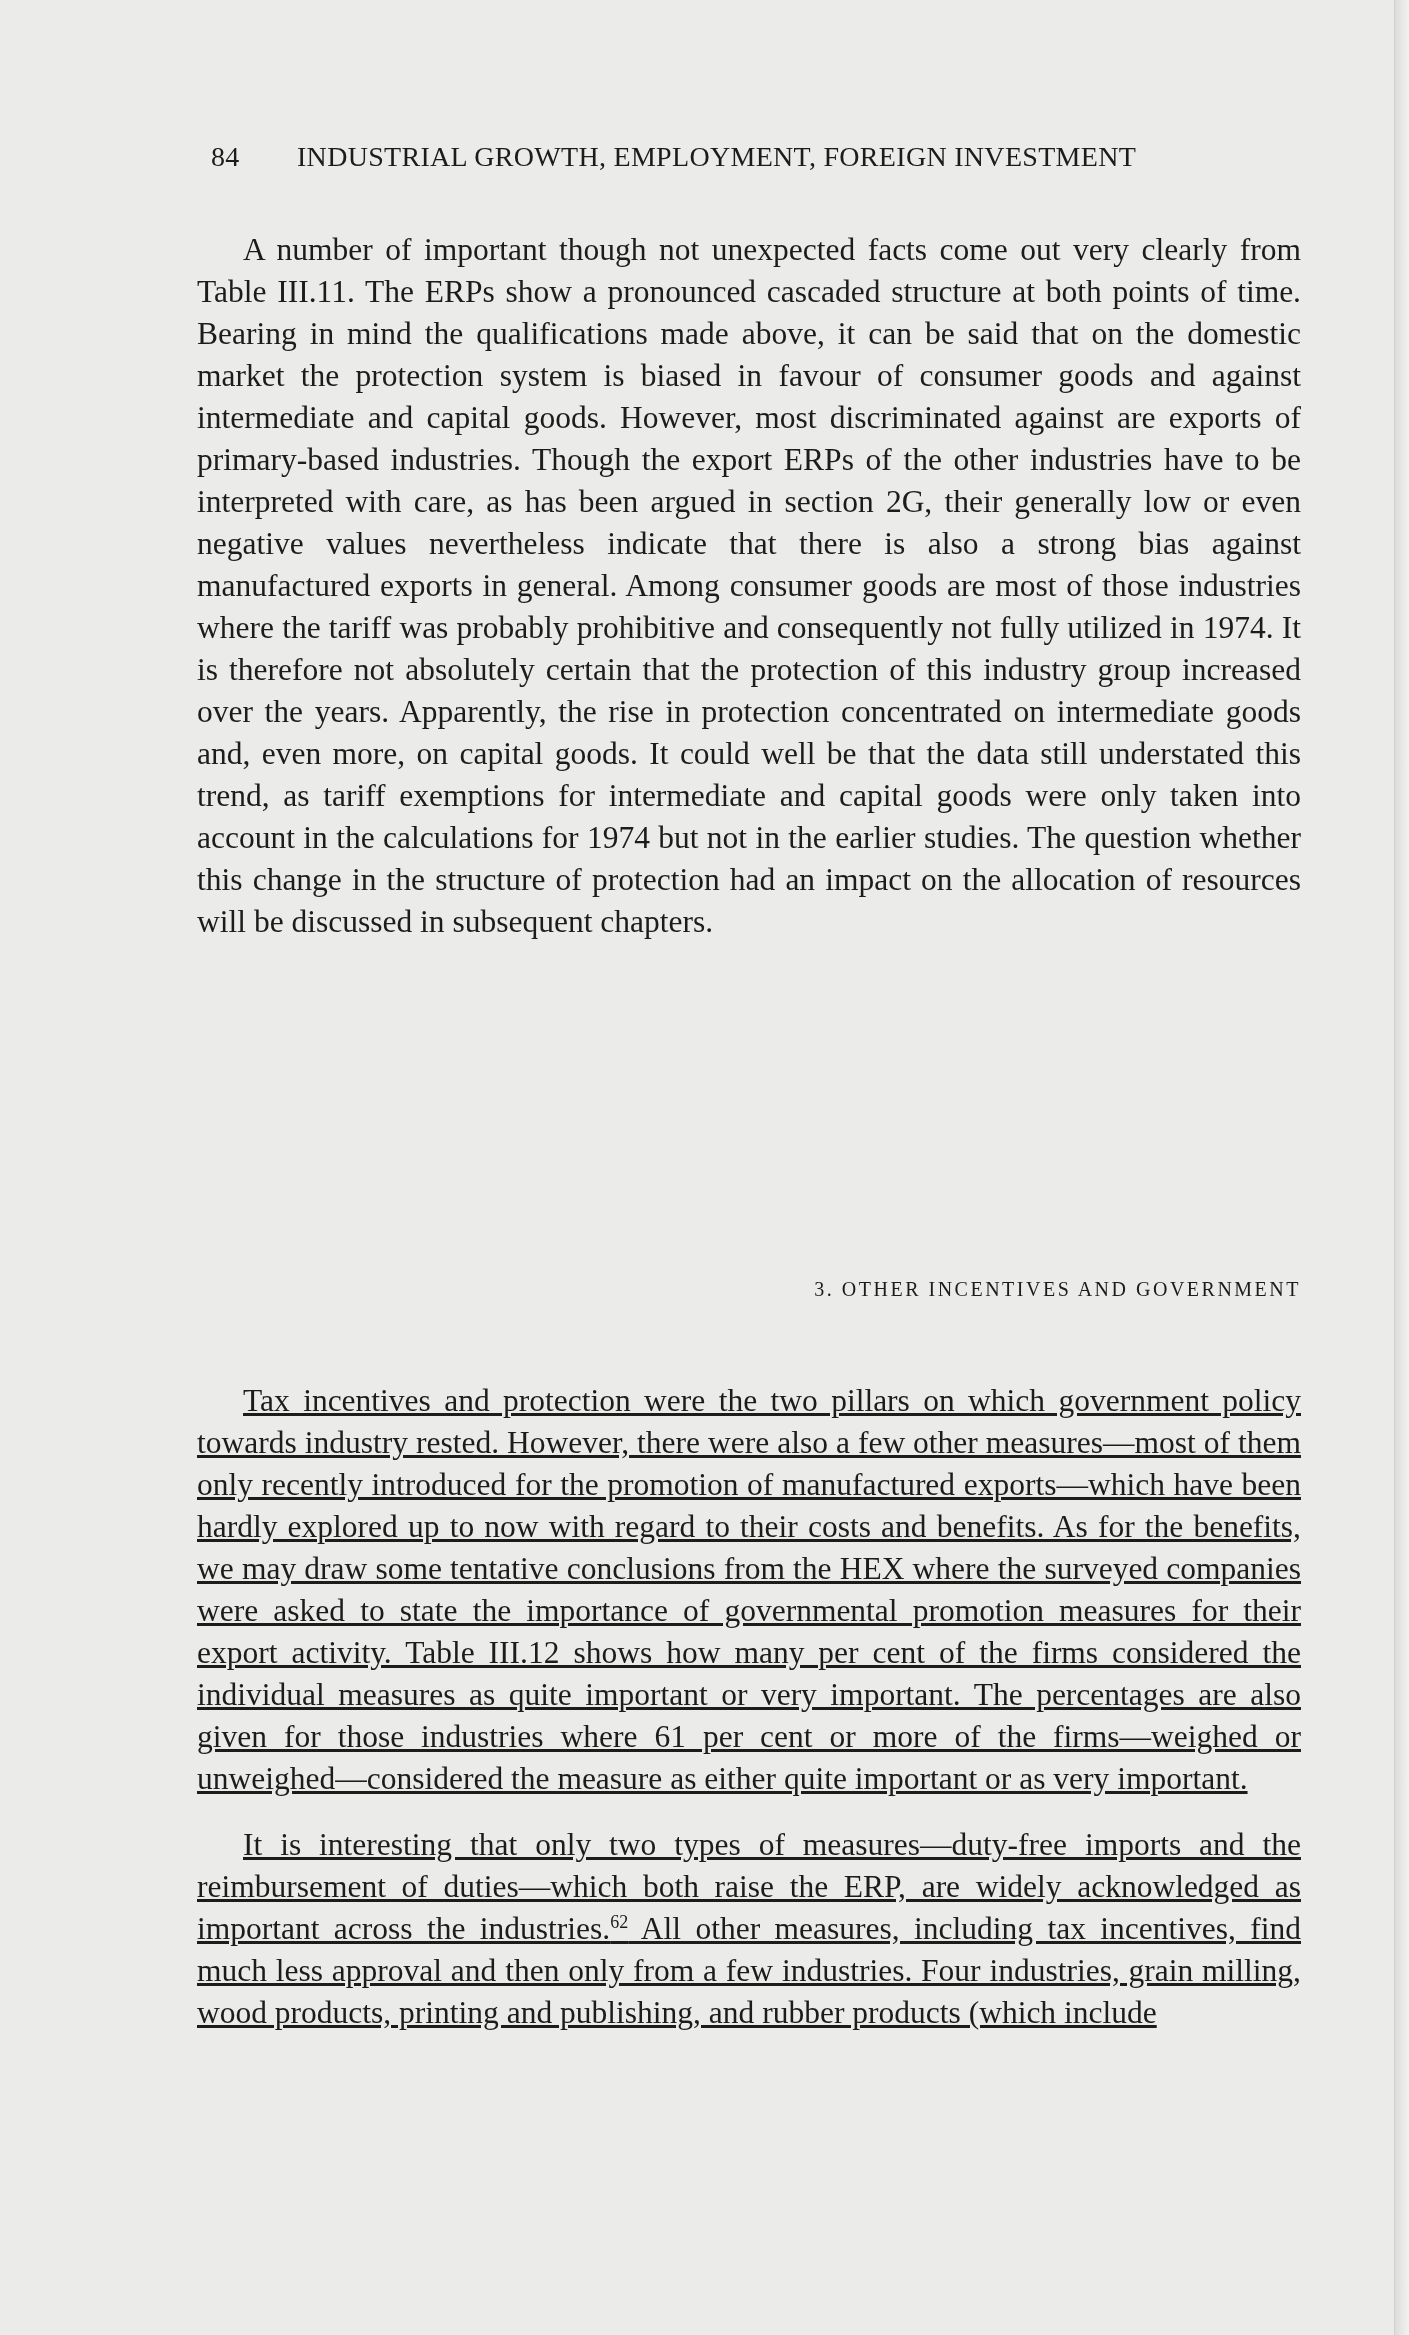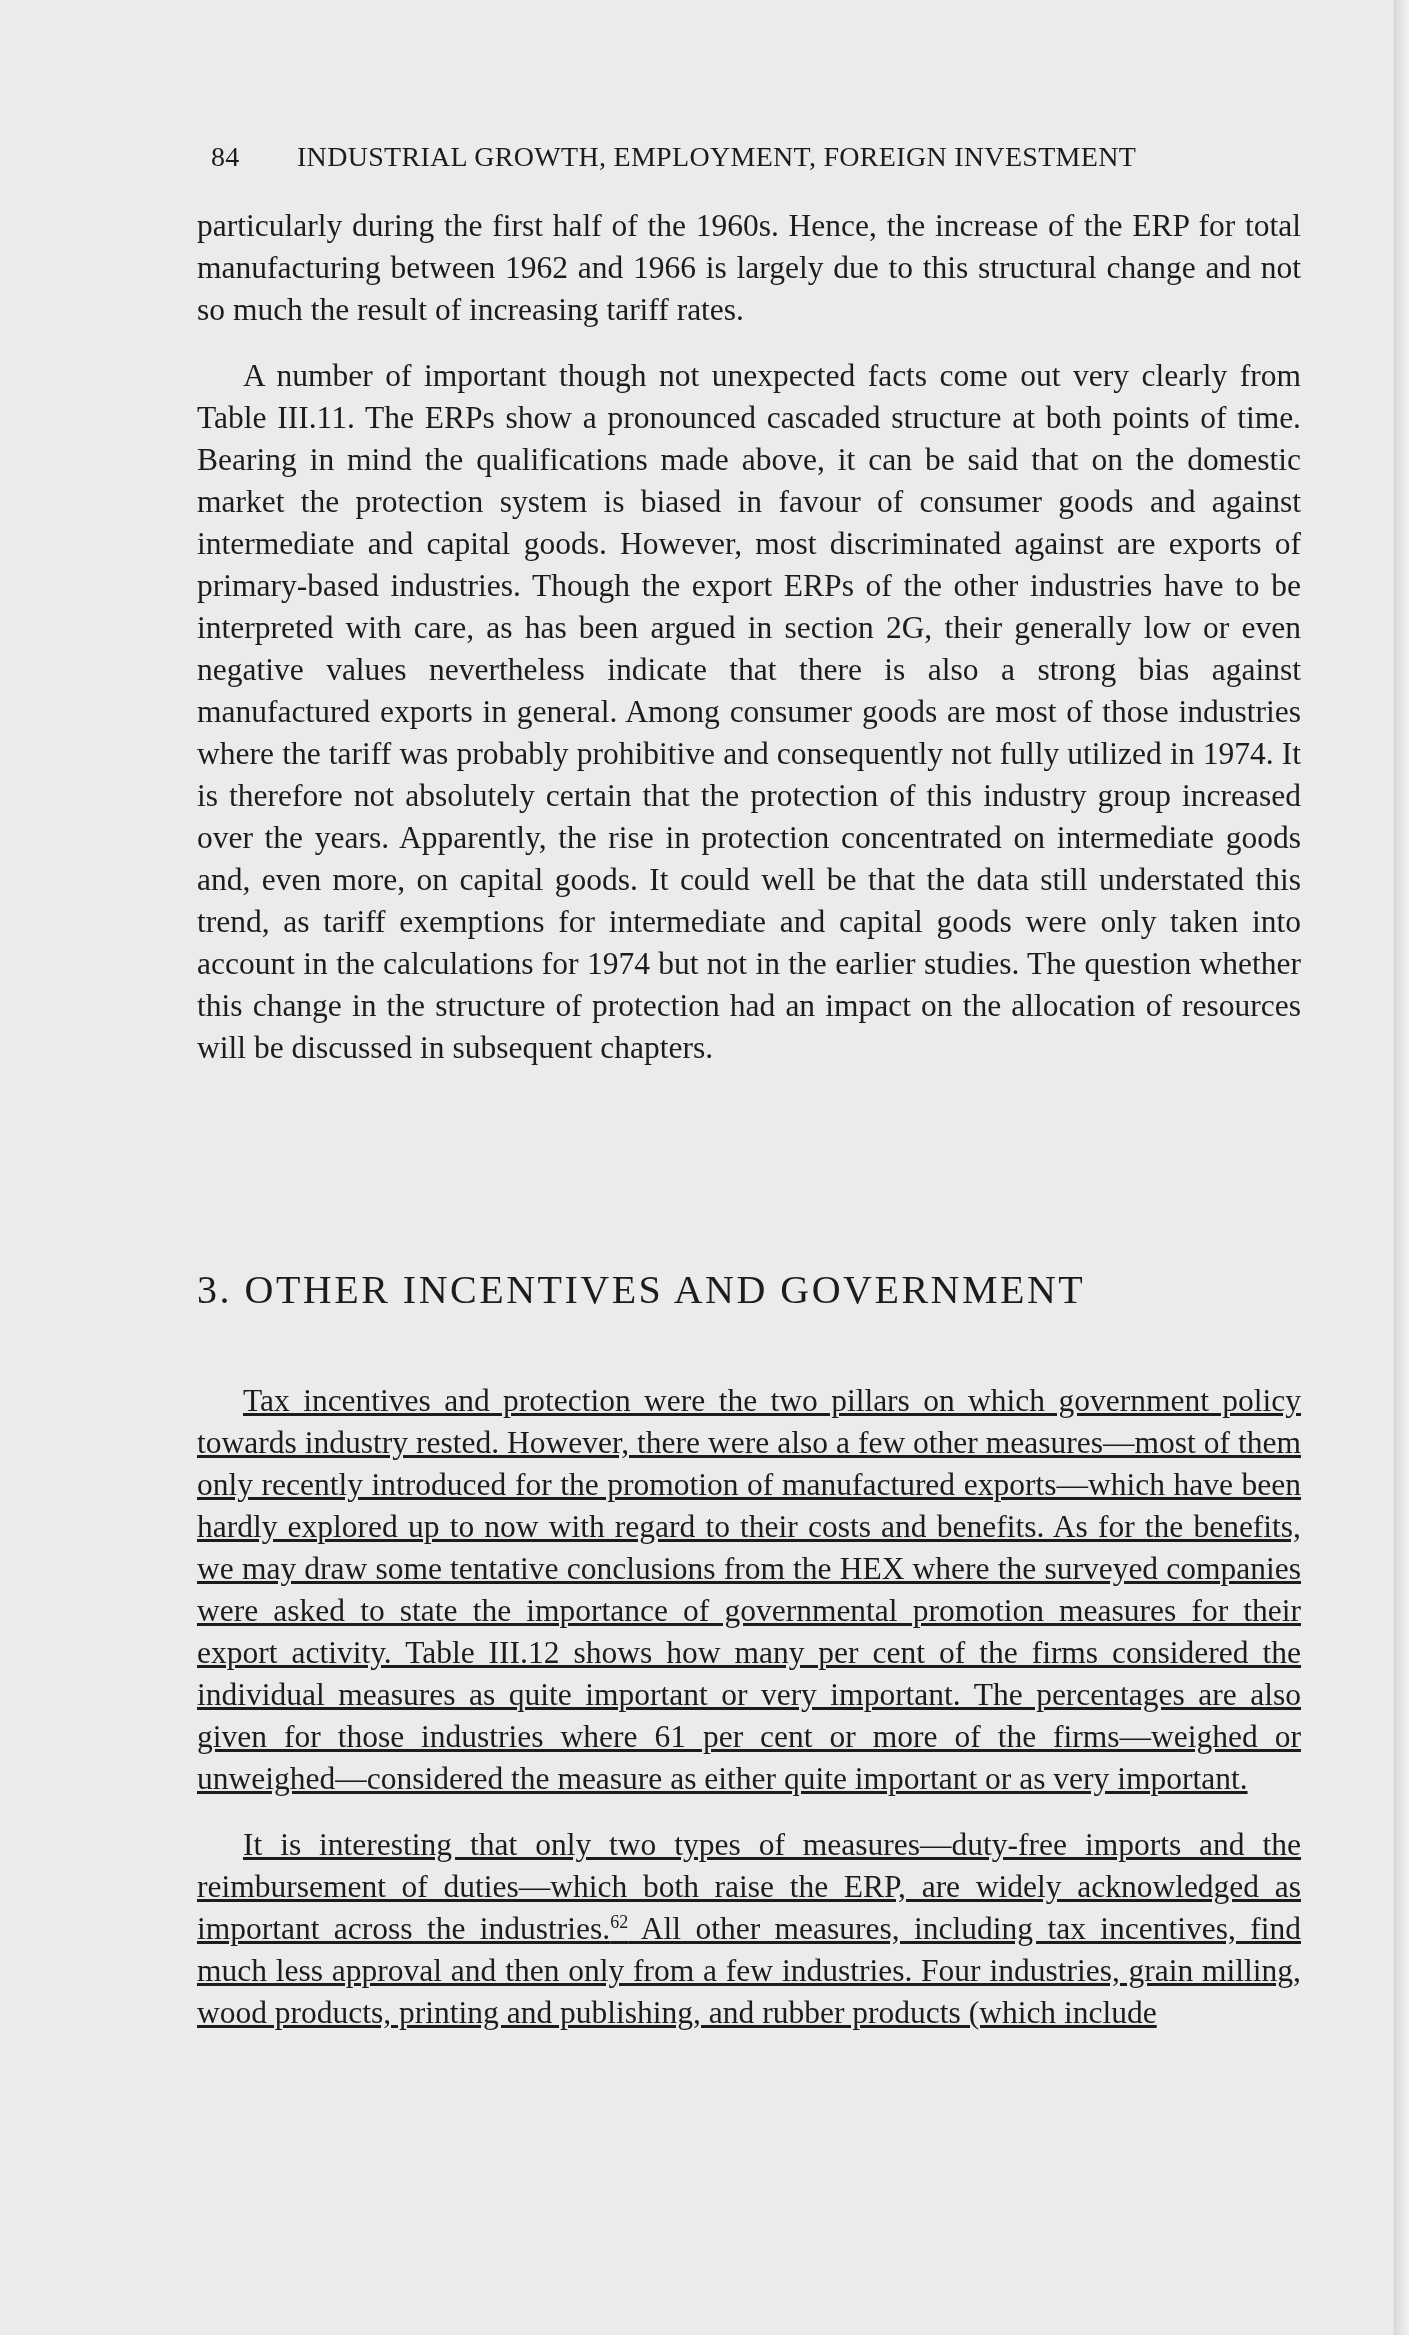--- a/index.html
+++ b/index.html
@@ -23,37 +23,36 @@
   .text-block {
     position: absolute; left: 197px; width: 1104px;
     font-size: 31.5px; line-height: 42px;
     text-align: justify;
   }
   .text-block p { margin: 0; text-indent: 0; }
   .text-block p.indent { text-indent: 46px; }
   .text-block p.gap { margin-top: 24px; }
   .section-heading {
     position: absolute; left: 197px; width: 1104px; top: 1268px;
-    text-align: left; font-size: 40px; line-height: 43px;
+    text-align: right; font-size: 20px; line-height: 43px;
     letter-spacing: 2.5px;
   }
   .section-heading div { white-space: nowrap; }
   sup { font-size: 18px; line-height: 0; vertical-align: 11px; }
 </style>
 </head>
 <body>
 
 <div class="page-edge"></div>
 
 <div class="running-head">
   <span class="pg">84</span><span>INDUSTRIAL GROWTH, EMPLOYMENT, FOREIGN INVESTMENT</span>
 </div>
 
 <div class="text-block" style="top:205px;">
-  <p>particularly during the first half of the 1960s. Hence, the increase of the ERP for total manufacturing between 1962 and 1966 is largely due to this structural change and not so much the result of increasing tariff rates.</p>
   <p class="indent gap">A number of important though not unexpected facts come out very clearly from Table III.11. The ERPs show a pronounced cascaded structure at both points of time. Bearing in mind the qualifications made above, it can be said that on the domestic market the protection system is biased in favour of consumer goods and against intermediate and capital goods. However, most discriminated against are exports of primary-based industries. Though the export ERPs of the other industries have to be interpreted with care, as has been argued in section 2G, their generally low or even negative values nevertheless indicate that there is also a strong bias against manufactured exports in general. Among consumer goods are most of those industries where the tariff was probably prohibitive and consequently not fully utilized in 1974. It is therefore not absolutely certain that the protection of this industry group increased over the years. Apparently, the rise in protection concentrated on intermediate goods and, even more, on capital goods. It could well be that the data still understated this trend, as tariff exemptions for intermediate and capital goods were only taken into account in the calculations for 1974 but not in the earlier studies. The question whether this change in the structure of protection had an impact on the allocation of resources will be discussed in subsequent chapters.</p>
 </div>
 
 <div class="section-heading">
   <div>3. OTHER INCENTIVES AND GOVERNMENT</div>
 </div>
 
 <div class="text-block" style="top:1380px;text-decoration:underline;">
   <p class="indent">Tax incentives and protection were the two pillars on which government policy towards industry rested. However, there were also a few other measures—most of them only recently introduced for the promotion of manufactured exports—which have been hardly explored up to now with regard to their costs and benefits. As for the benefits, we may draw some tentative conclusions from the HEX where the surveyed companies were asked to state the importance of governmental promotion measures for their export activity. Table III.12 shows how many per cent of the firms considered the individual measures as quite important or very important. The percentages are also given for those industries where 61 per cent or more of the firms—weighed or unweighed—considered the measure as either quite important or as very important.</p>
   <p class="indent gap"><span>It is interesting that only two types of measures—duty-free imports and the reimbursement of duties—which both raise the ERP, are widely acknowledged as important across the industries.</span><sup>62</sup><span> All other measures, including tax incentives, find much less approval and then only from a few industries. Four industries, grain milling, wood products, printing and publishing, and rubber products (which include</span></p>

